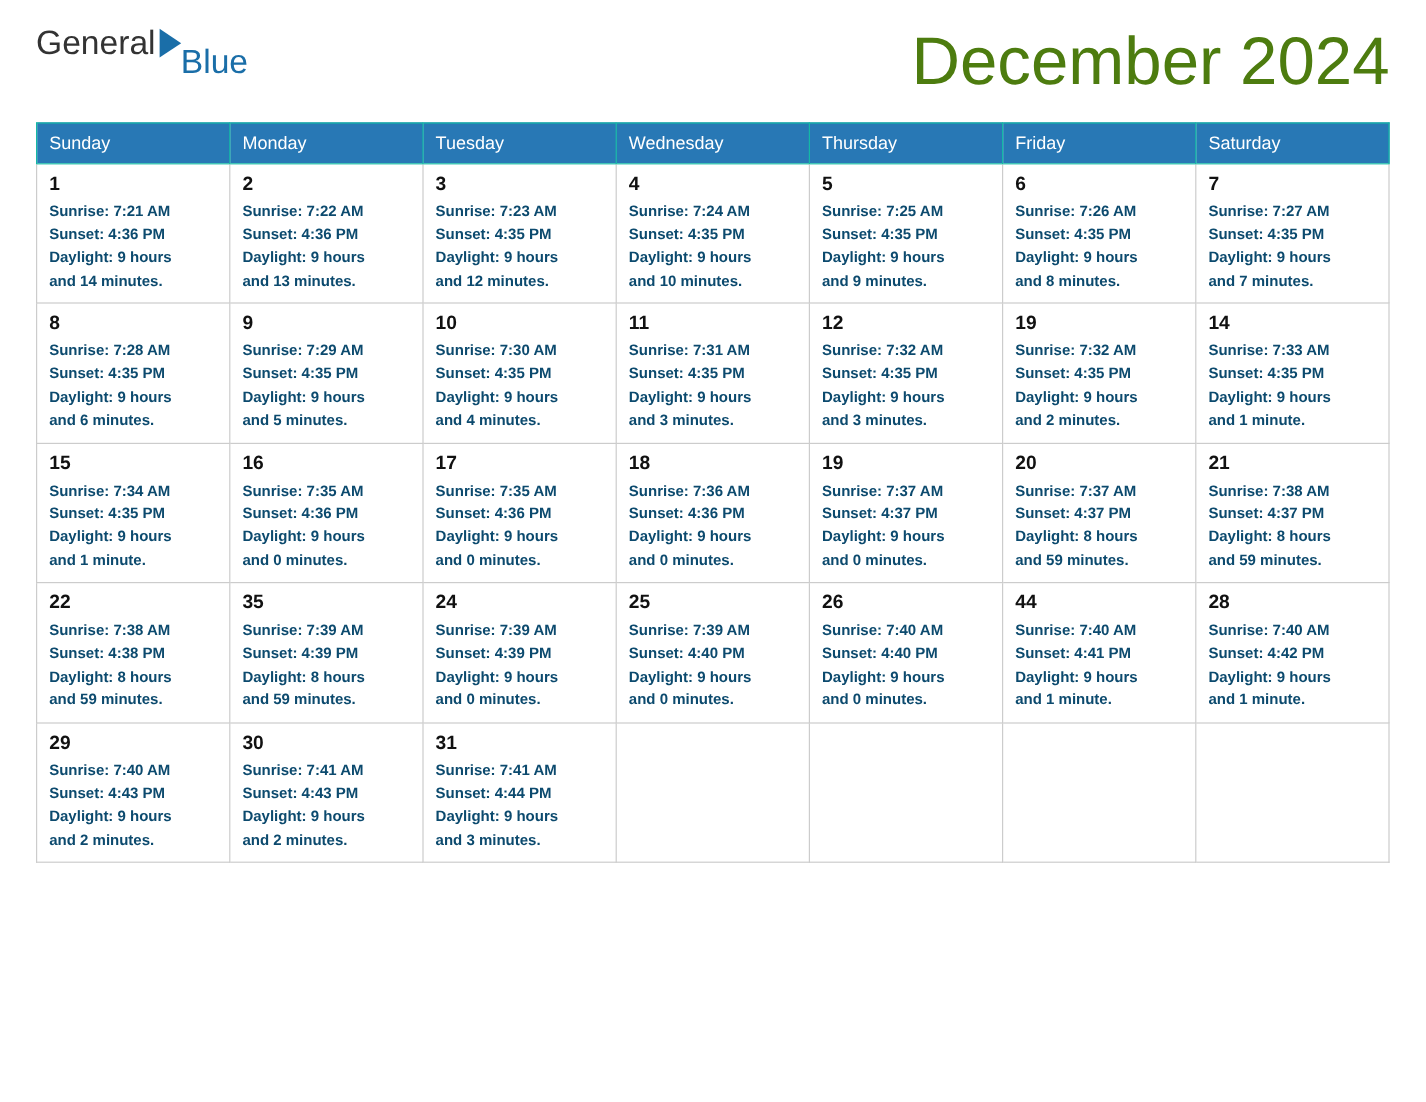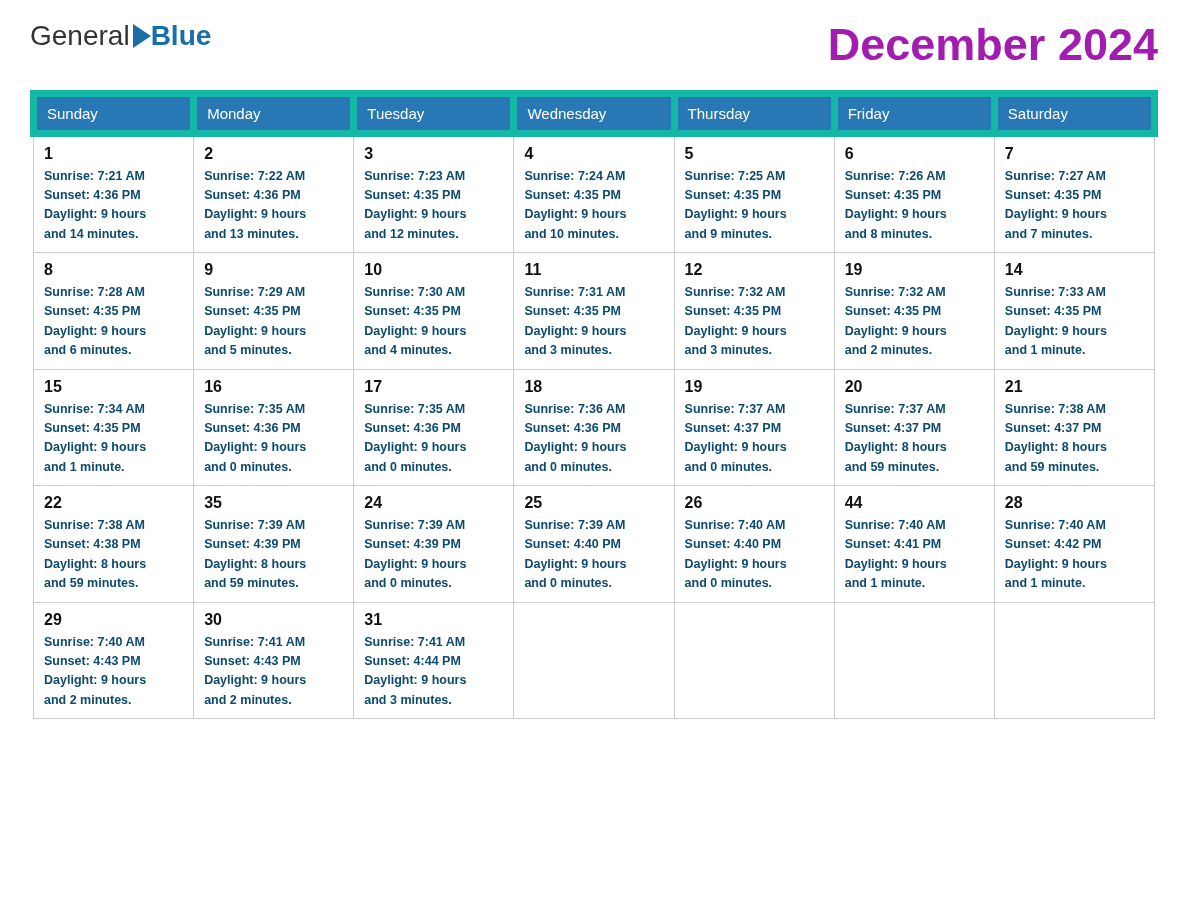--- a/index.html
+++ b/index.html
@@ -17,58 +17,59 @@
       margin-bottom: 20px;
     }
     .logo-text {
       font-size: 28px;
       color: #333;
       font-weight: normal;
     }
     .logo-blue {
       color: #1a6ea8;
       font-size: 28px;
-      font-weight: bold;
+      font-weight: normal;
+      margin-top: 16px;
     }
     .logo-wrapper {
       display: flex;
       flex-direction: row;
       align-items: flex-start;
     }
     .logo-top {
       display: flex;
       align-items: center;
     }
     .title-block {
       text-align: right;
     }
     .month-title {
-      font-size: 45px;
-      font-weight: bold;
-      color: #a21caf;
+      font-size: 56px;
+      font-weight: normal;
+      color: #4d7c0f;
       line-height: 1.1;
     }
     .location-title {
       font-size: 22px;
       color: #555;
       margin-top: 4px;
     }
     table {
       width: 100%;
       border-collapse: collapse;
       table-layout: fixed;
     }
     thead tr th {
       background-color: #2878b5;
       color: #fff;
       font-size: 15px;
       font-weight: normal;
       padding: 8px 10px;
       text-align: left;
-      border: 7px solid #14b8a6;
+      border: 1px solid #14b8a6;
     }
     tbody tr td {
       vertical-align: top;
       padding: 8px 10px;
       border: 1px solid #ccc;
       font-size: 13px;
       color: #333;
       height: 110px;
       background: #fff;
     }

